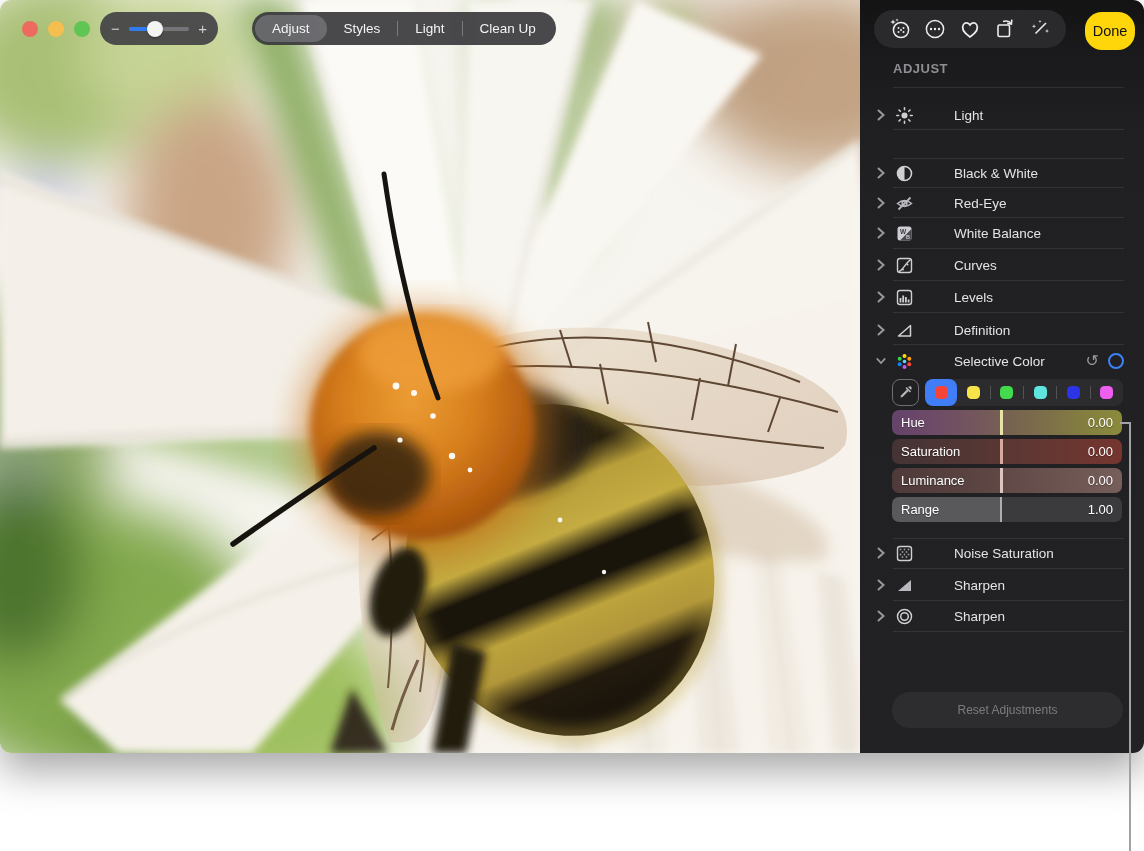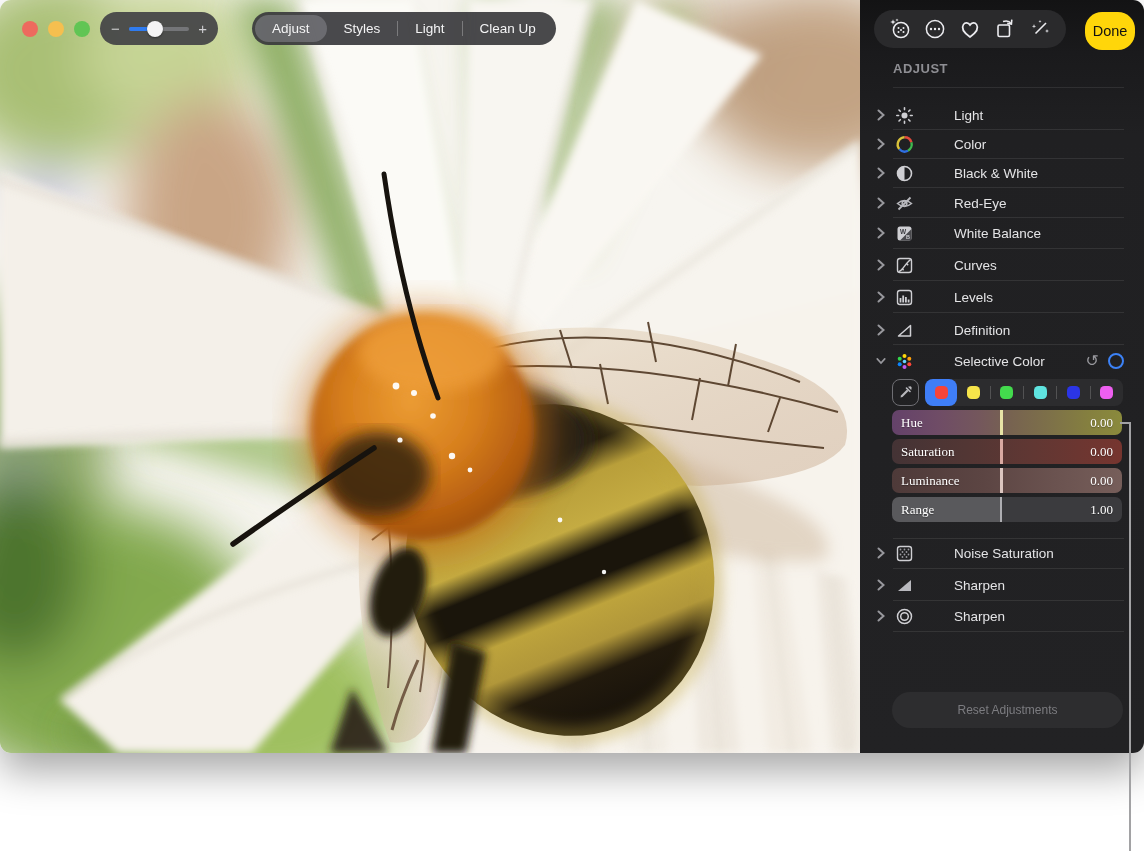--- a/index.html
+++ b/index.html
@@ -70,21 +70,21 @@
     display:flex; align-items:center; }
   .swatch-cell { position:relative; flex:1; height:27px; display:flex; align-items:center; justify-content:center; }
   .swatch-cell.selected { border-radius:8px; }
   .swatch-dot { width:13px; height:13px; border-radius:4.5px; }
   .swatch-div { width:1px; height:13px; background:rgba(255,255,255,.18); }
 
   
   .adj-slider { position:absolute; left:32px; width:230px; height:25px; border-radius:7px;
     display:flex; align-items:center; justify-content:space-between; padding:0 9px; overflow:hidden; }
   .adj-slider .slabel, .adj-slider .svalue { position:relative; z-index:2; font-size:13px; color:#fff;
-    text-shadow:0 1px 1px rgba(0,0,0,.35);font-family:Liberation Serif, serif; }
+    text-shadow:0 1px 1px rgba(0,0,0,.35); }
   .marker { position:absolute; left:47%; top:0; width:3px; height:100%; z-index:1; }
   #slider-hue { top:410px; background:linear-gradient(90deg,#64426a 0%,#6f4c66 20%,#74575c 38%,#776350 52%,#7d7049 68%,#85803f 86%,#8a8a3c 100%); }
   #slider-hue .marker{ background:#e8e3a6; }
   #slider-saturation { top:439px; background:linear-gradient(90deg,#443335 0%,#523634 32%,#613733 62%,#76352f 100%); }
   #slider-saturation .marker{ background:#d9a9a1; }
   #slider-luminance { top:468px; background:linear-gradient(90deg,#4e3a39 0%,#5c4543 40%,#6b5350 72%,#765e5a 100%); }
   #slider-luminance .marker{ background:#dcc6c0; }
   #slider-range { top:497px; background:linear-gradient(90deg,#59595c 0%,#59595c 47%,#3b3b3e 47%,#3b3b3e 100%); }
   #slider-range .marker{ background:#aeaeb2; width:2px; }
 
@@ -351,36 +351,20 @@
         <span class="ricon">
             <svg width="19" height="19" viewBox="0 0 19 19" stroke="#cfcfd3" fill="#cfcfd3" stroke-width="1.6" stroke-linecap="round">
               <circle cx="9.5" cy="9.5" r="3" stroke="none"></circle>
               <path d="M9.5 1.8 V3.6 M9.5 15.4 V17.2 M1.8 9.5 H3.6 M15.4 9.5 H17.2 M4 4 L5.3 5.3 M13.7 13.7 L15 15 M15 4 L13.7 5.3 M5.3 13.7 L4 15" fill="none"></path>
             </svg>
           </span>
         <span class="rlabel">Light</span>
       </div>
       <div class="sep" style="top:129px"></div>
 
-      <div class="srow" style="top:130px">
-        <span class="chev">
-            <svg width="8" height="12" viewBox="0 0 8 12" fill="none" stroke="#98989d" stroke-width="2" stroke-linecap="round">
-              <path d="M1.5 1.5 L6.5 6 L1.5 10.5"></path>
-            </svg>
-          </span>
-        <span class="ricon">
-            <svg width="19" height="19" viewBox="0 0 19 19" fill="none" stroke-width="2.4">
-              <path d="M9.5 2.3 A7.2 7.2 0 0 1 16.4 7.4" stroke="#e2493c"></path>
-              <path d="M16.4 7.4 A7.2 7.2 0 0 1 13 15.7" stroke="#3fb94f"></path>
-              <path d="M13 15.7 A7.2 7.2 0 0 1 4.3 14" stroke="#2f6fe0"></path>
-              <path d="M4.3 14 A7.2 7.2 0 0 1 9.5 2.3" stroke="#d9c23a"></path>
-            </svg>
-          </span>
-        <span class="rlabel">Color</span>
-      </div>
       <div class="sep" style="top:158px"></div>
 
       <div class="srow" style="top:159px">
         <span class="chev">
             <svg width="8" height="12" viewBox="0 0 8 12" fill="none" stroke="#98989d" stroke-width="2" stroke-linecap="round">
               <path d="M1.5 1.5 L6.5 6 L1.5 10.5"></path>
             </svg>
           </span>
         <span class="ricon">
             <svg width="19" height="19" viewBox="0 0 19 19">

